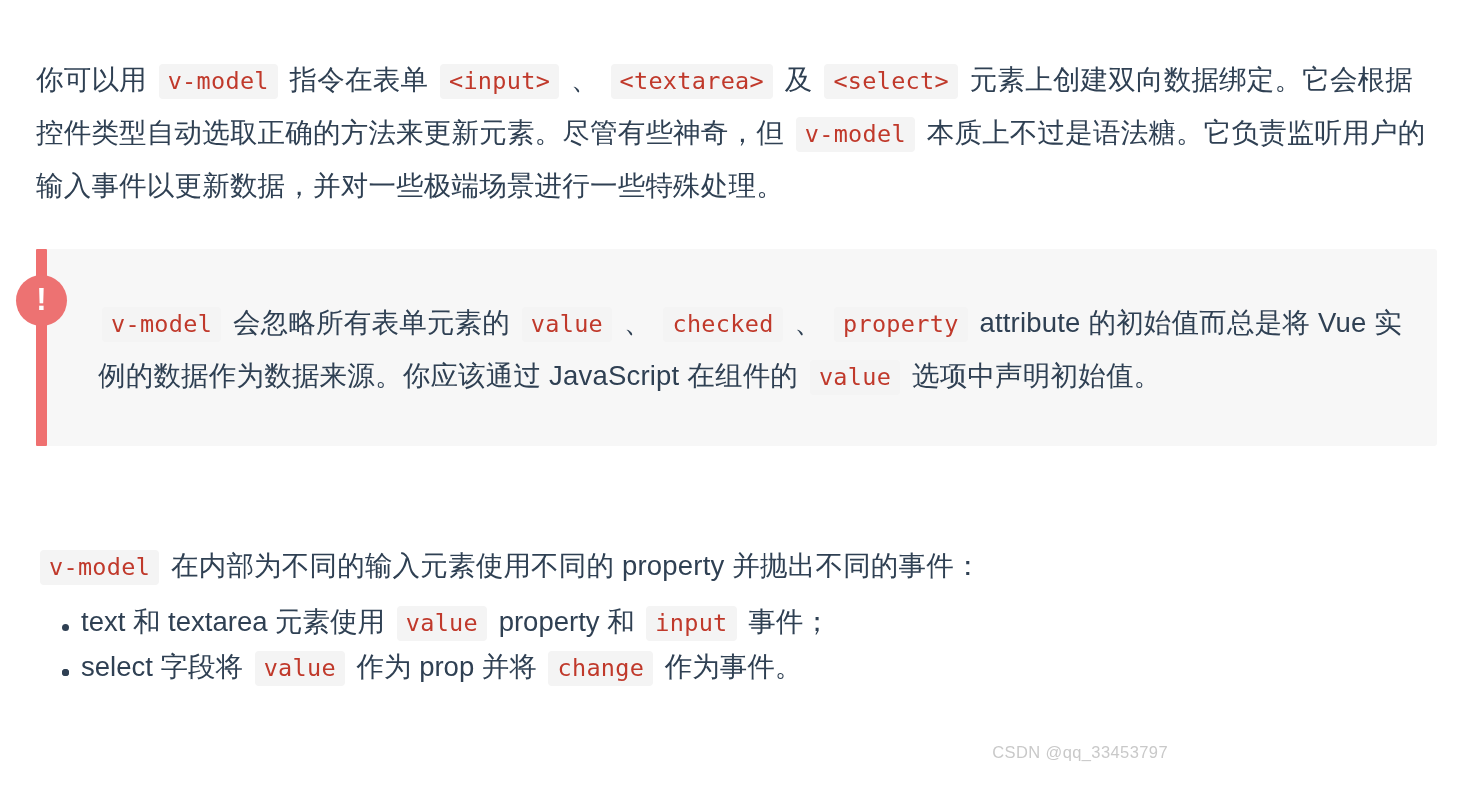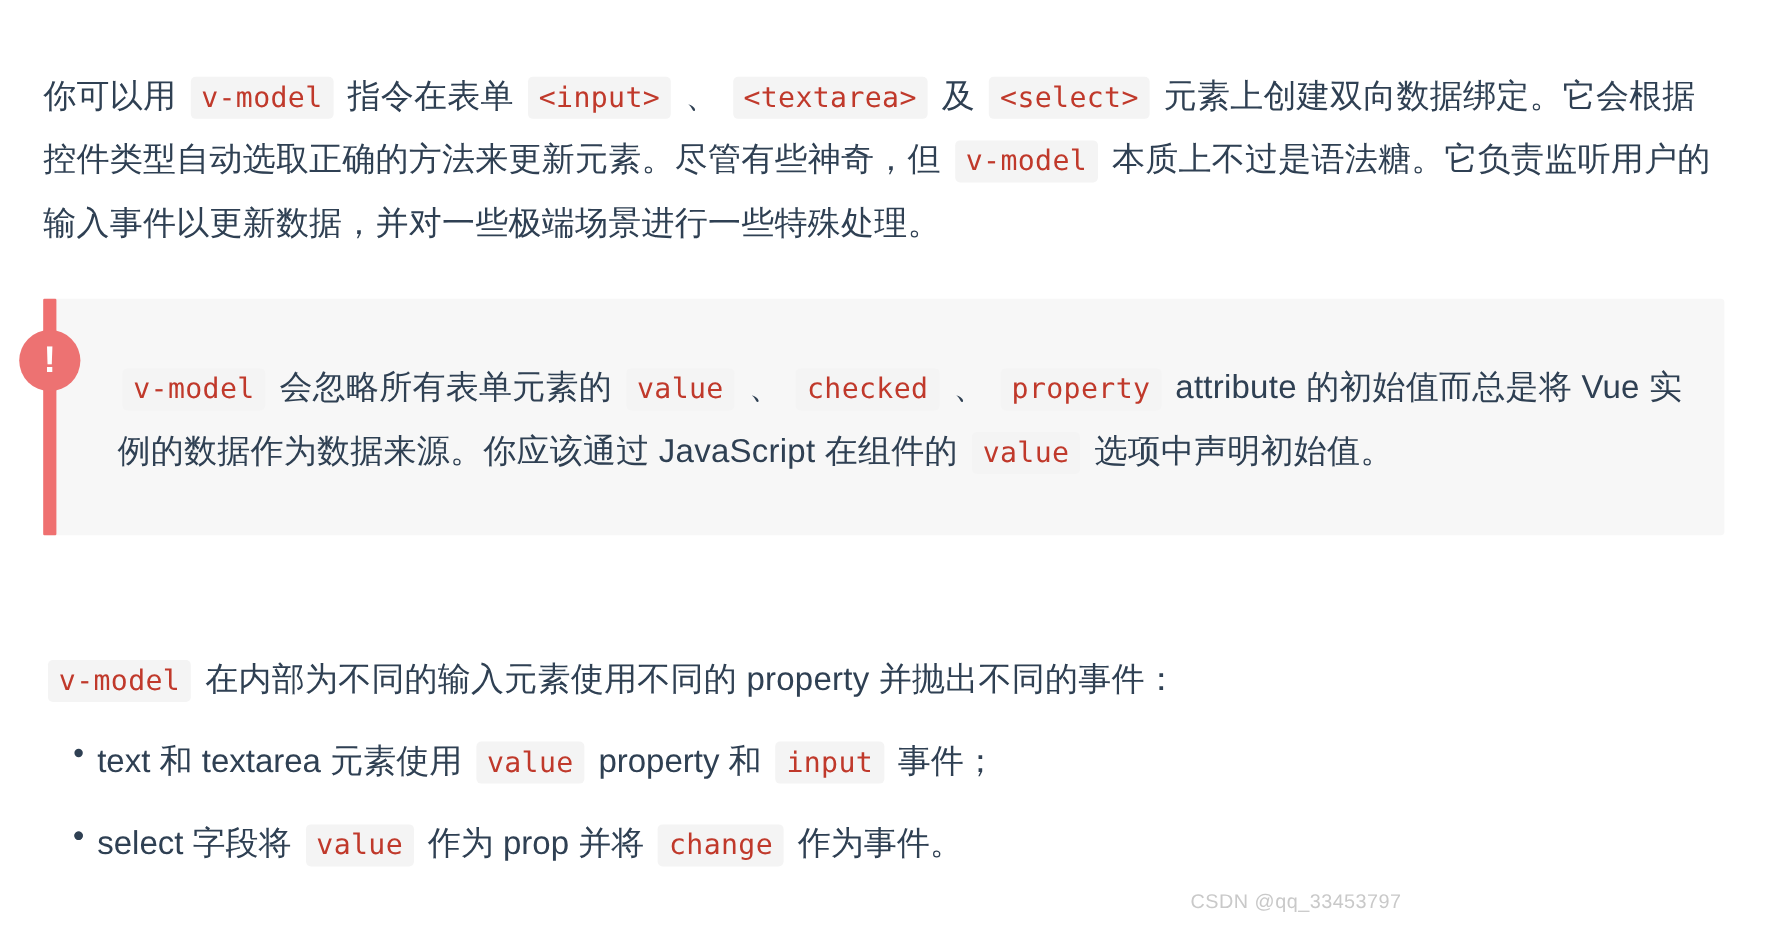--- a/index.html
+++ b/index.html
@@ -113,21 +113,21 @@
     left: 36px;
     top: 600px;
     width: 1400px;
     margin: 0;
     padding: 0;
     list-style: none;
   }
   .bullets li {
     position: relative;
     padding-left: 45px;
-    line-height: 68px;
+    line-height: 44px;
     font-size: 27.5px;
     color: #2f4053;
     margin-bottom: 0px;
   }
   .bullets li .dot {
     position: absolute;
     left: 26px;
     top: 24px;
     width: 7px;
     height: 7px;

